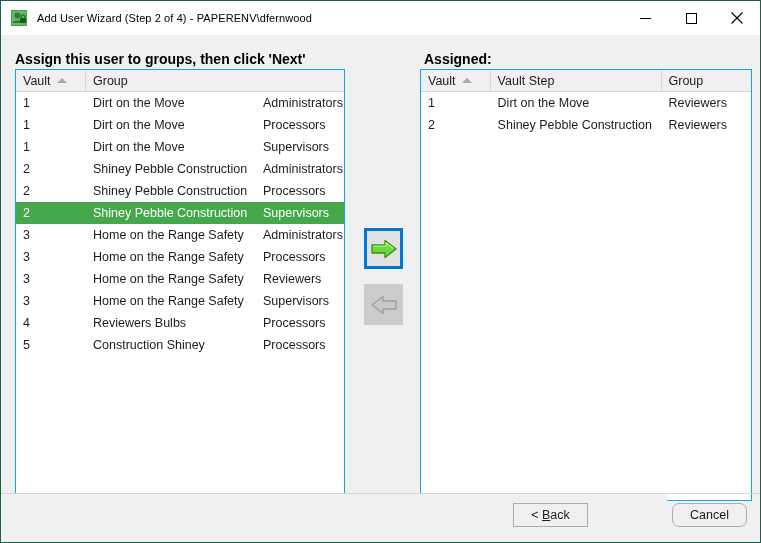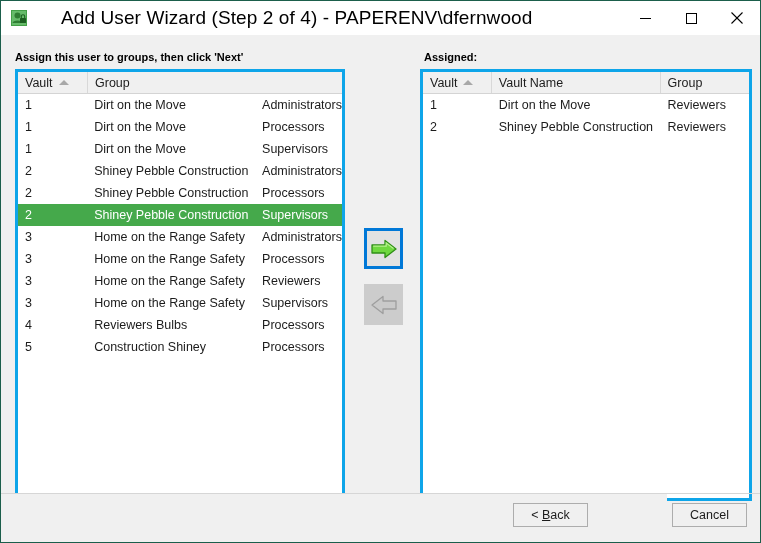--- a/index.html
+++ b/index.html
@@ -32,25 +32,24 @@
     align-items: center;
   }
   #title-icon {
     width: 18px; height: 18px;
     margin-left: 9px;
     margin-right: 9px;
     position: relative;
     flex: 0 0 auto;
   }
   #title-text {
-    font-size: 19px;
+    font-size: 11px;
     color: #000000;
     white-space: nowrap;
     letter-spacing: 0.1px;
-    margin-left: 24px;
   }
   #win-controls {
     position: absolute;
     right: 0; top: 0;
     height: 34px;
     display: flex;
   }
   .win-btn {
     width: 46px;
     height: 34px;
@@ -67,31 +66,31 @@
   #content {
     position: absolute;
     left: 0; top: 34px;
     width: 759px;
     height: 458px;
     background: #f0f0f0;
   }
 
   .panel-label {
     position: absolute;
-    font-size: 11px;
+    font-size: 14px;
     font-weight: bold;
     color: #000000;
     white-space: nowrap;
   }
 
   
   .listbox {
     position: absolute;
     background: #ffffff;
-    border: 3px solid #0ea5e9;
+    border: 1px solid #0ea5e9;
     box-sizing: border-box;
     overflow: hidden;
   }
   .lb-header {
     display: flex;
     height: 22px;
     background: #f0f0f0;
     border-bottom: 1px solid #d4d4d4;
     box-sizing: border-box;
   }
@@ -340,21 +339,21 @@
       </svg>
     </button>
 
     <div class="listbox" id="assigned-list" style="left:419px; top:34px; width:332px; height:432px;">
       <div class="lb-header">
         <div class="hcell right-c0">
           <span>Vault</span>
           <span class="sort-arrow"></span>
         </div>
         <div class="hcell right-c1">
-          <span>Vault Name</span>
+          <span>Vault Step</span>
         </div>
         <div class="hcell right-c2">
           <span>Group</span>
         </div>
       </div>
       <div class="lb-rows" id="assigned-rows">
           <div class="lb-row">
             <div class="cell right-c0">1</div>
             <div class="cell right-c1">Dirt on the Move</div>
             <div class="cell right-c2">Reviewers</div>
@@ -364,16 +363,16 @@
             <div class="cell right-c1">Shiney Pebble Construction</div>
             <div class="cell right-c2">Reviewers</div>
           </div>
         </div>
     </div>
 
   </div>
 
   <div id="footer">
     <button class="dlg-btn" id="btn-back" style="left:512px;">&lt; <span class="uline">B</span>ack</button>
-    <button class="dlg-btn" id="btn-cancel" style="left:671px;">Cancel</button>
+    <button class="dlg-btn" id="btn-cancel" style="left:671px;border-radius:7px;">Cancel</button>
   </div>
 
 </div>
 
 </body></html>

